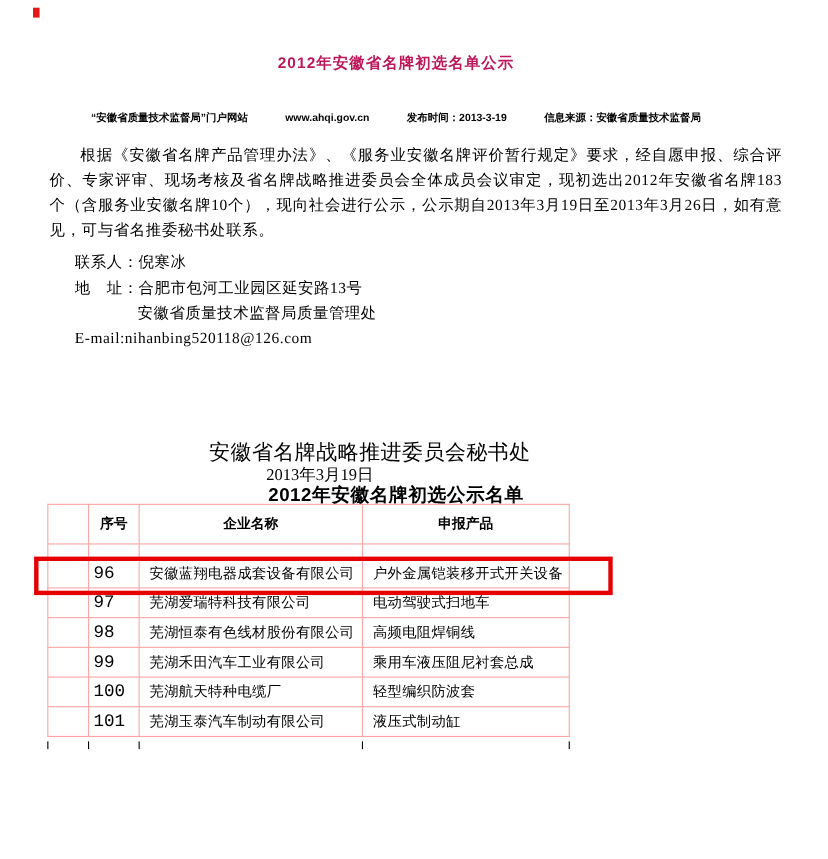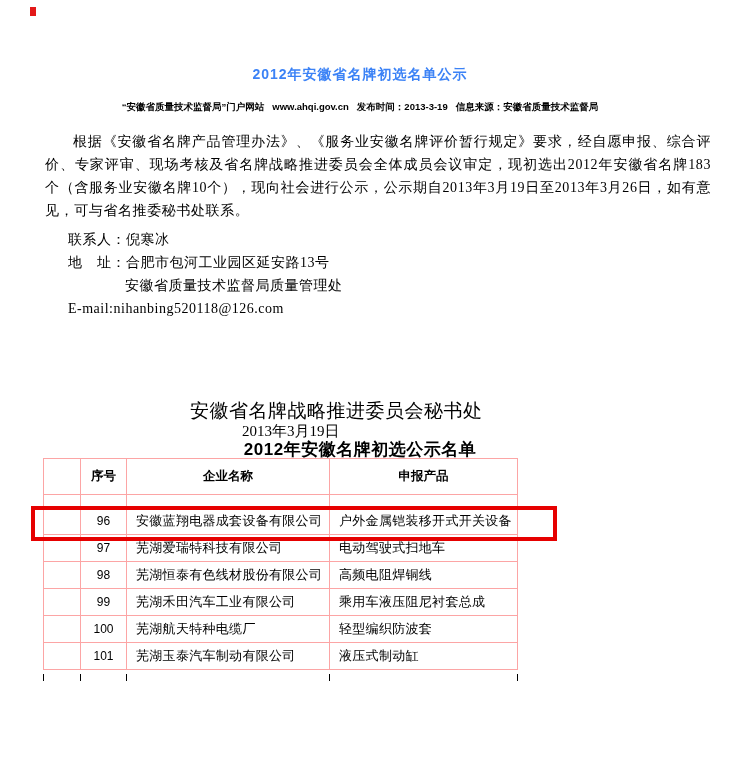--- a/index.html
+++ b/index.html
@@ -5,30 +5,30 @@
   html,body{margin:0;padding:0;background:#fff;}
   .page{
     position:relative;width:753px;height:781px;background:#ffffff;
     font-family:"Liberation Serif",serif;color:#000;overflow:hidden;
   }
   .corner-mark{
     position:absolute;left:30px;top:7px;width:6px;height:9px;
     background:#e00000;opacity:.9;
   }
   .doc-title{
-    position:absolute;top:66px;left:0;width:720px;text-align:center;
-    color:#3b82f6;font-weight:bold;font-size:14px;letter-spacing:1px;
+    position:absolute;top:49px;left:0;width:720px;text-align:center;
+    color:#be185d;font-weight:bold;font-size:14px;letter-spacing:1px;
     font-family:"Liberation Sans",sans-serif;
   }
   .source-line{
     position:absolute;top:101px;left:0;width:720px;text-align:center;
     font-size:9.5px;font-weight:bold;font-family:"Liberation Sans",sans-serif;
     white-space:nowrap;
   }
-  .source-line span{margin:0 4px;}
+  .source-line span{margin:0 17px;}
   .para{
     position:absolute;top:130px;left:45px;width:666px;
     font-size:14px;line-height:23px;letter-spacing:0.6px;
     text-align:justify;text-indent:2em;
   }
   .contact{
     position:absolute;left:68px;top:228px;font-size:14px;line-height:23px;
     letter-spacing:0.5px;
   }
   .contact .indent{margin-left:57px;}
@@ -47,21 +47,21 @@
   .brand-table th,.brand-table td{
     border:1px solid #fca5a5;padding:4px;overflow:hidden;white-space:nowrap;
   }
   .brand-table thead th{
     height:27px;font-size:12.5px;font-weight:bold;
     font-family:"Liberation Sans",sans-serif;text-align:center;
   }
   .brand-table tr.spacer td{height:4px;}
   .brand-table tbody tr.data-row{height:25px;}
   .brand-table td.c-no{
-    text-align:center;font-size:12px;font-family:Liberation Sans, sans-serif;
+    font-size:16px;font-family:Liberation Mono, monospace;
   }
   .brand-table td.c-company,.brand-table td.c-product{
     font-size:13px;padding-left:9px;letter-spacing:0.3px;
   }
   .stub-row{position:absolute;left:43px;top:674px;width:475px;height:7px;}
   .stub-row i{position:absolute;top:0;width:1px;height:7px;background:#000;}
   .highlight-box{
     position:absolute;left:31px;top:507px;width:526px;height:36px;
     border:4px solid #e60000;box-sizing:border-box;z-index:5;
     pointer-events:none;background:transparent;

